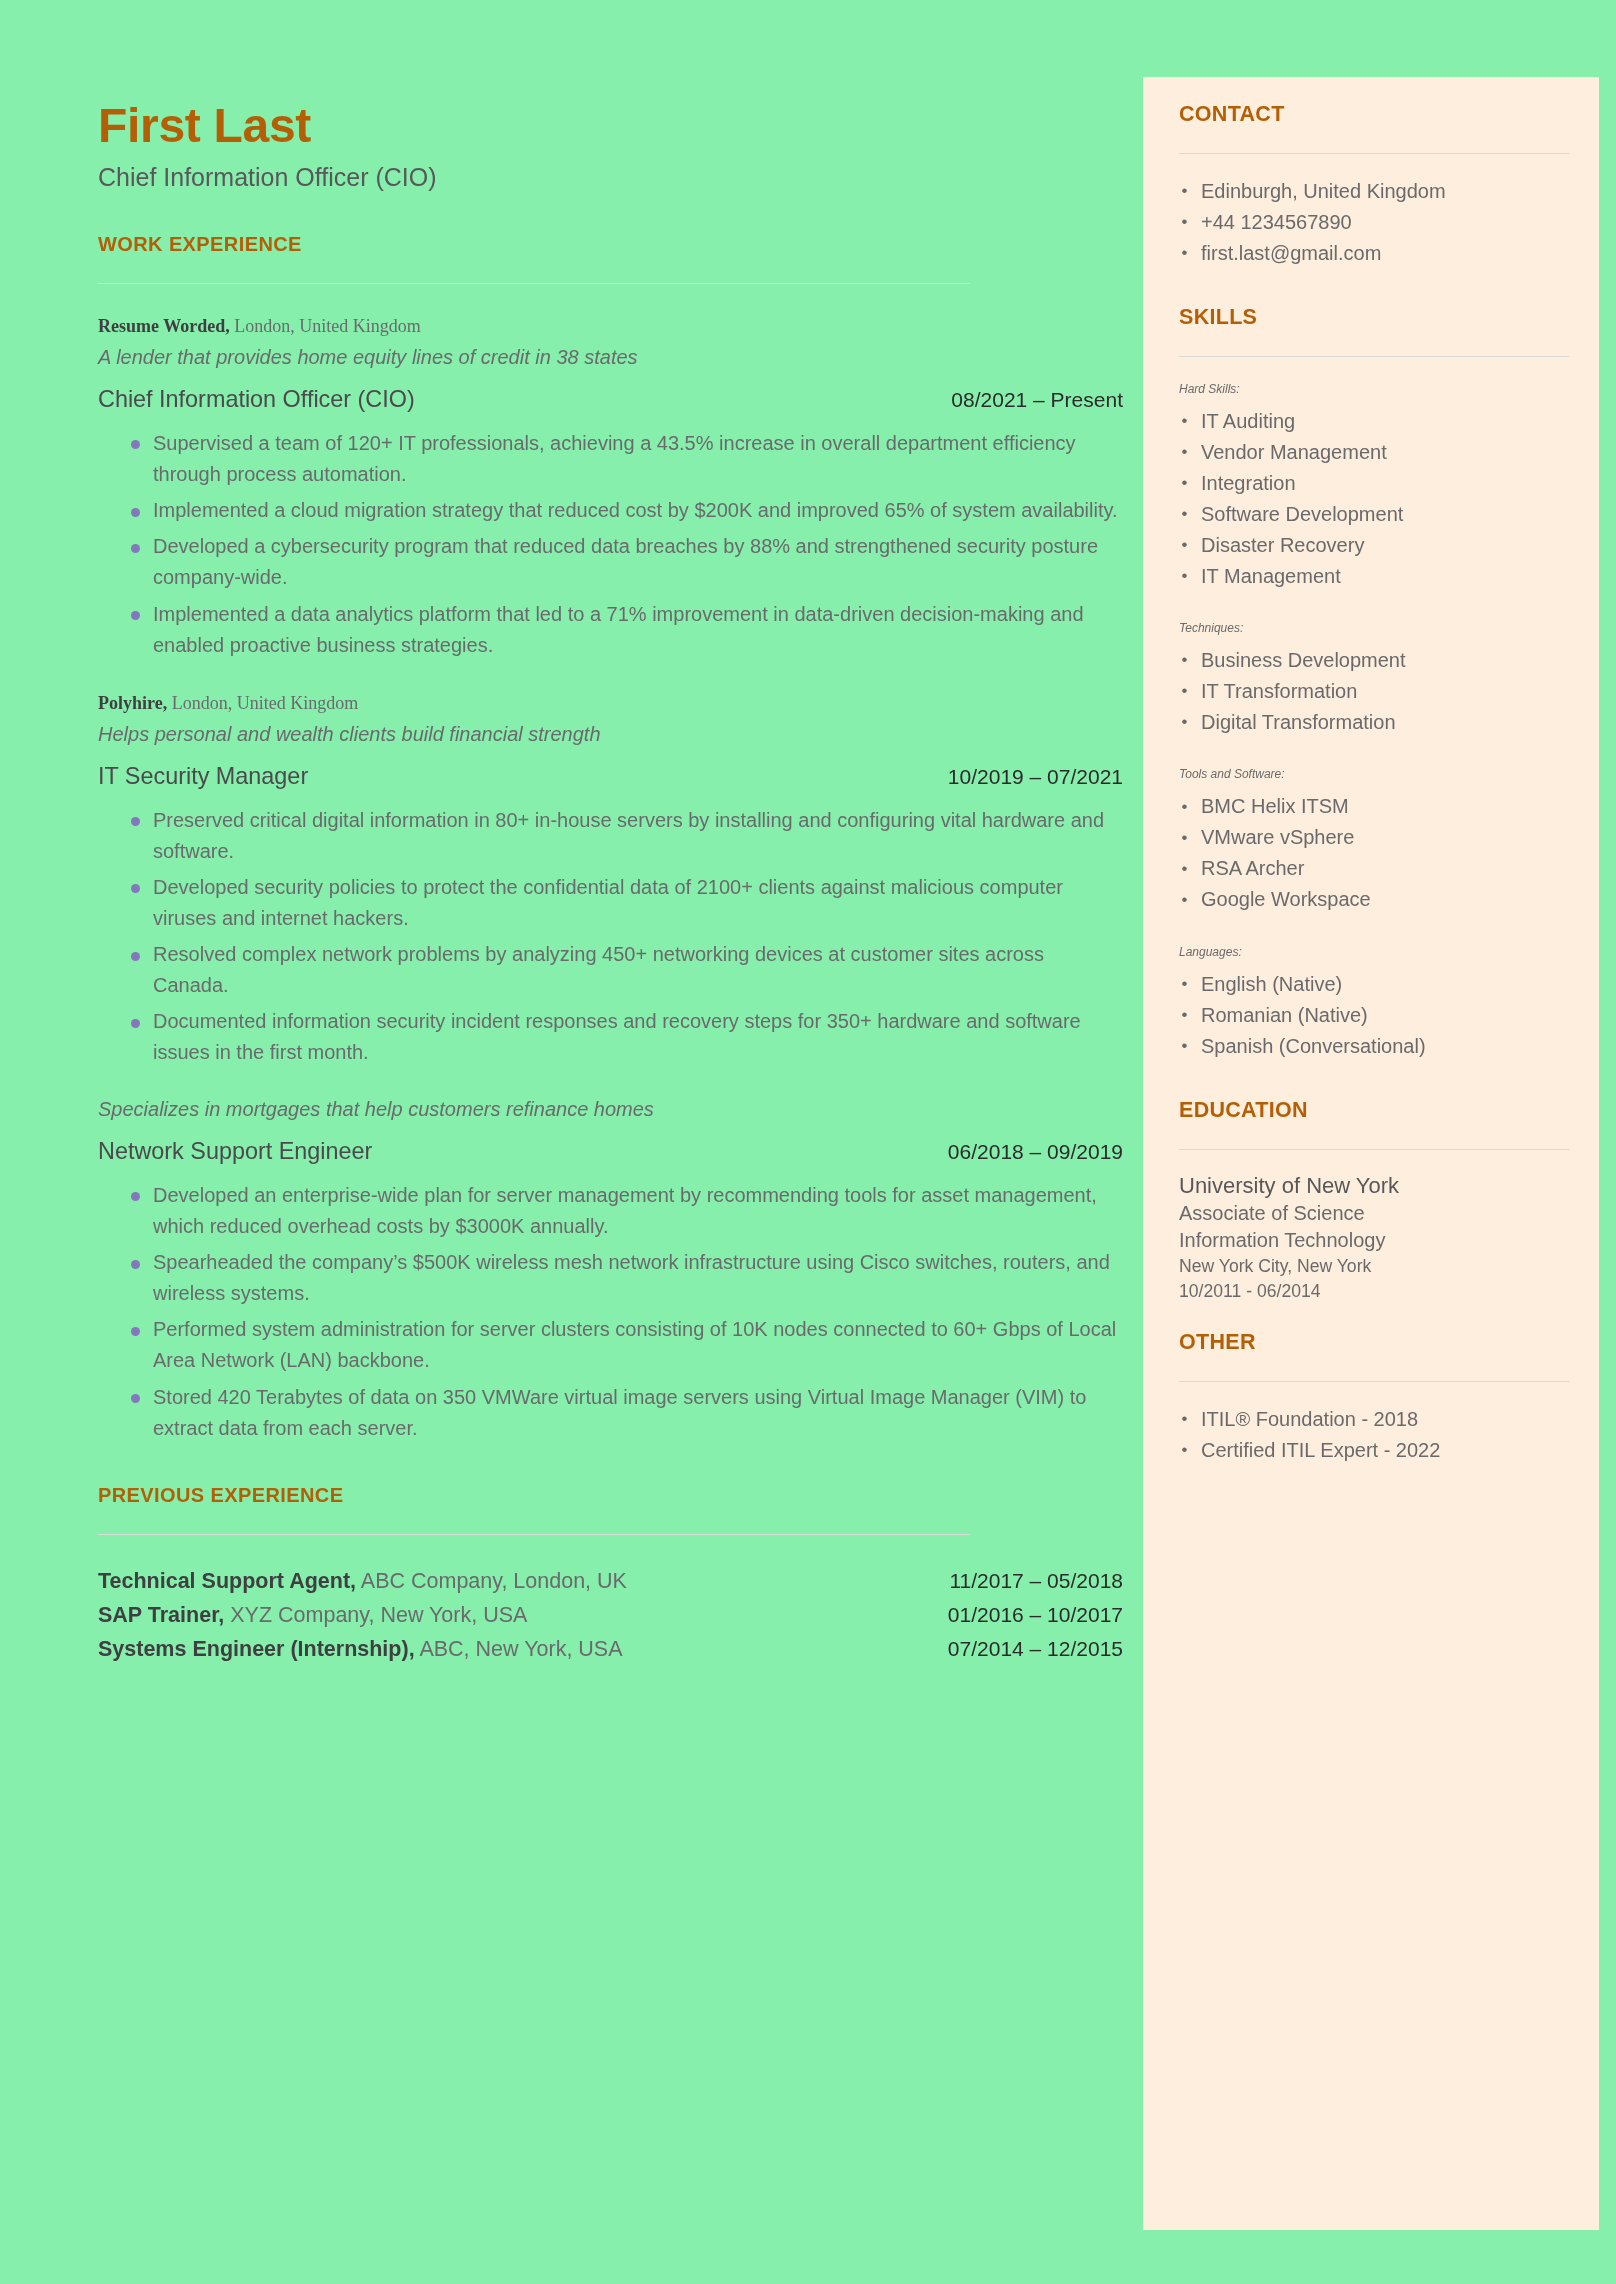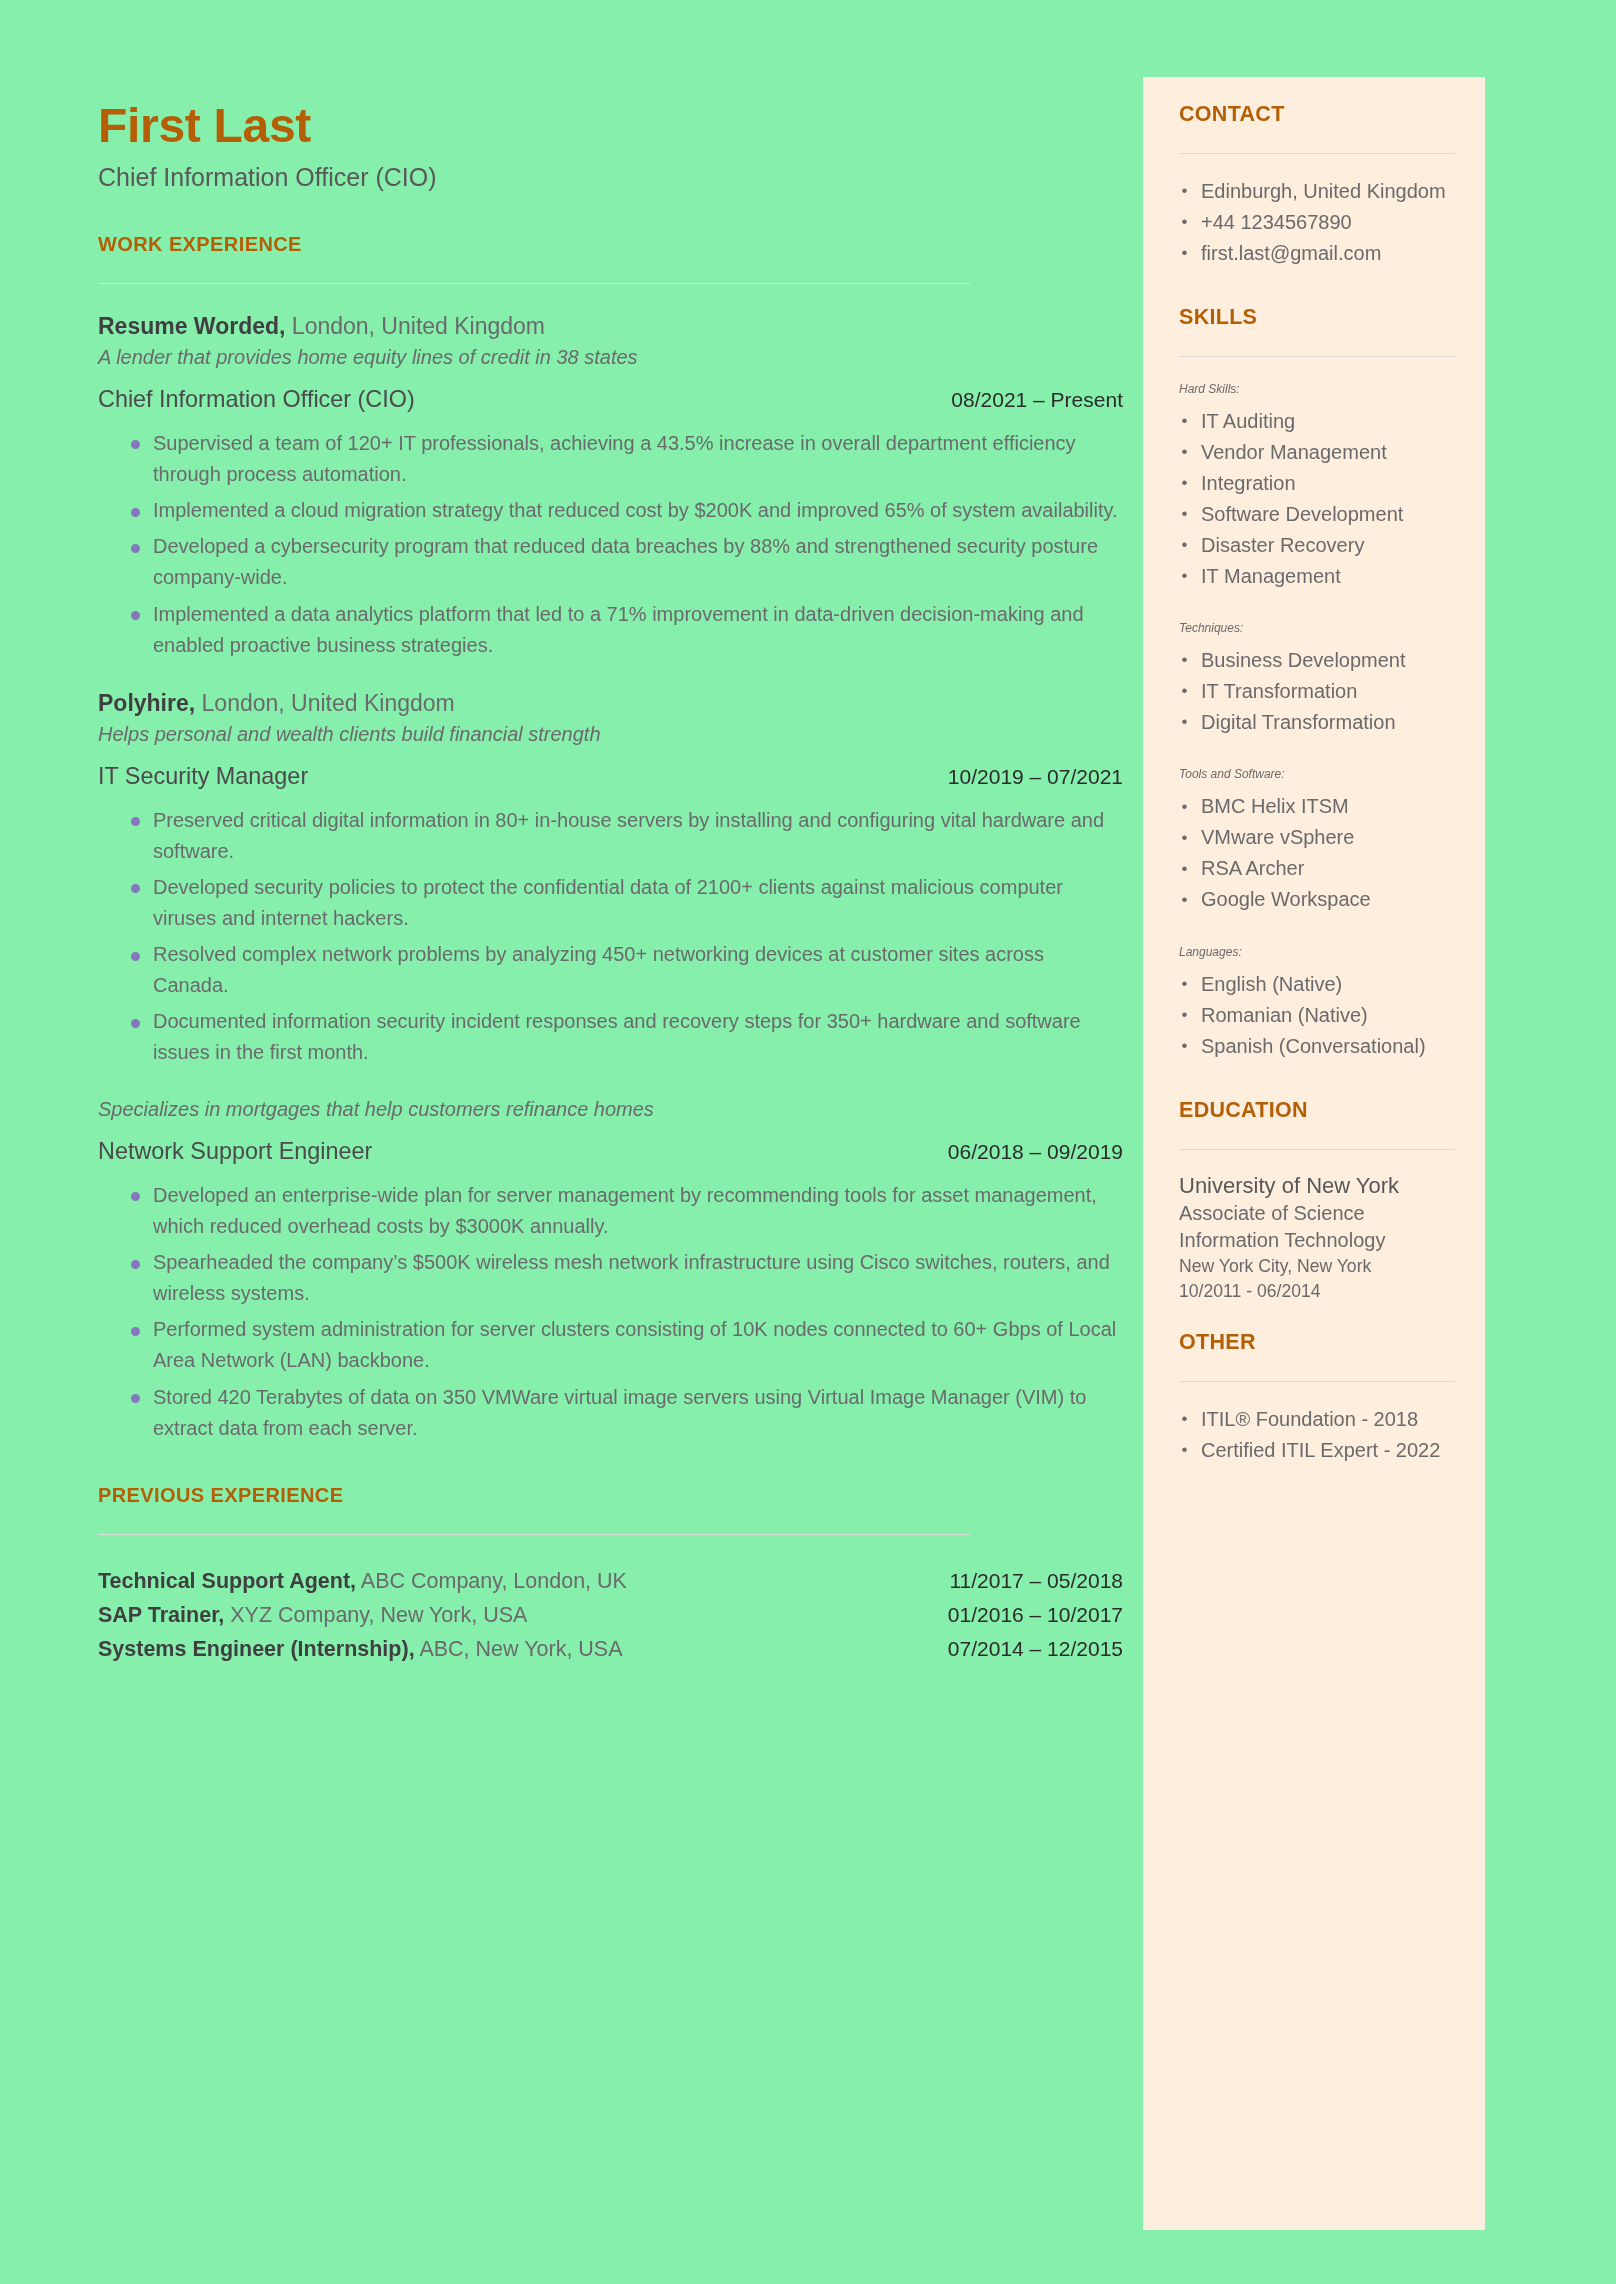--- a/index.html
+++ b/index.html
@@ -20,21 +20,21 @@
     position: absolute;
     inset: 0;
     background: #86efac;
   }
 
   
   .sidebar {
     position: absolute;
     left: 1143px;
     top: 77px;
-    width: 342px;
+    width: 456px;
     height: 2153px;
     background: #fdeedd;
     box-sizing: border-box;
     padding: 25px 30px 0 36px;
   }
 
   .side-head {
     color: #b45f06;
     font-size: 21.5px;
     font-weight: bold;
@@ -132,23 +132,24 @@
   }
   .sec-rule {
     height: 0.7px;
     background: #dddddd;
     margin-top: 27px;
     width: 872px;
   }
 
   .job { margin-top: 27px; }
   .company {
-    font-size: 23px;
+    font-size: 18px;
     line-height: 30px;
     color: #58585a;
+    font-family: Liberation Serif, serif;
   }
   .company b { font-weight: bold; color: #3f3f41; }
   .company span { color: #6a6a6c; }
   .blurb {
     font-size: 20px;
     font-style: italic;
     color: #6a6a6c;
     line-height: 29px;
     margin-top: 2.6px;
   }

